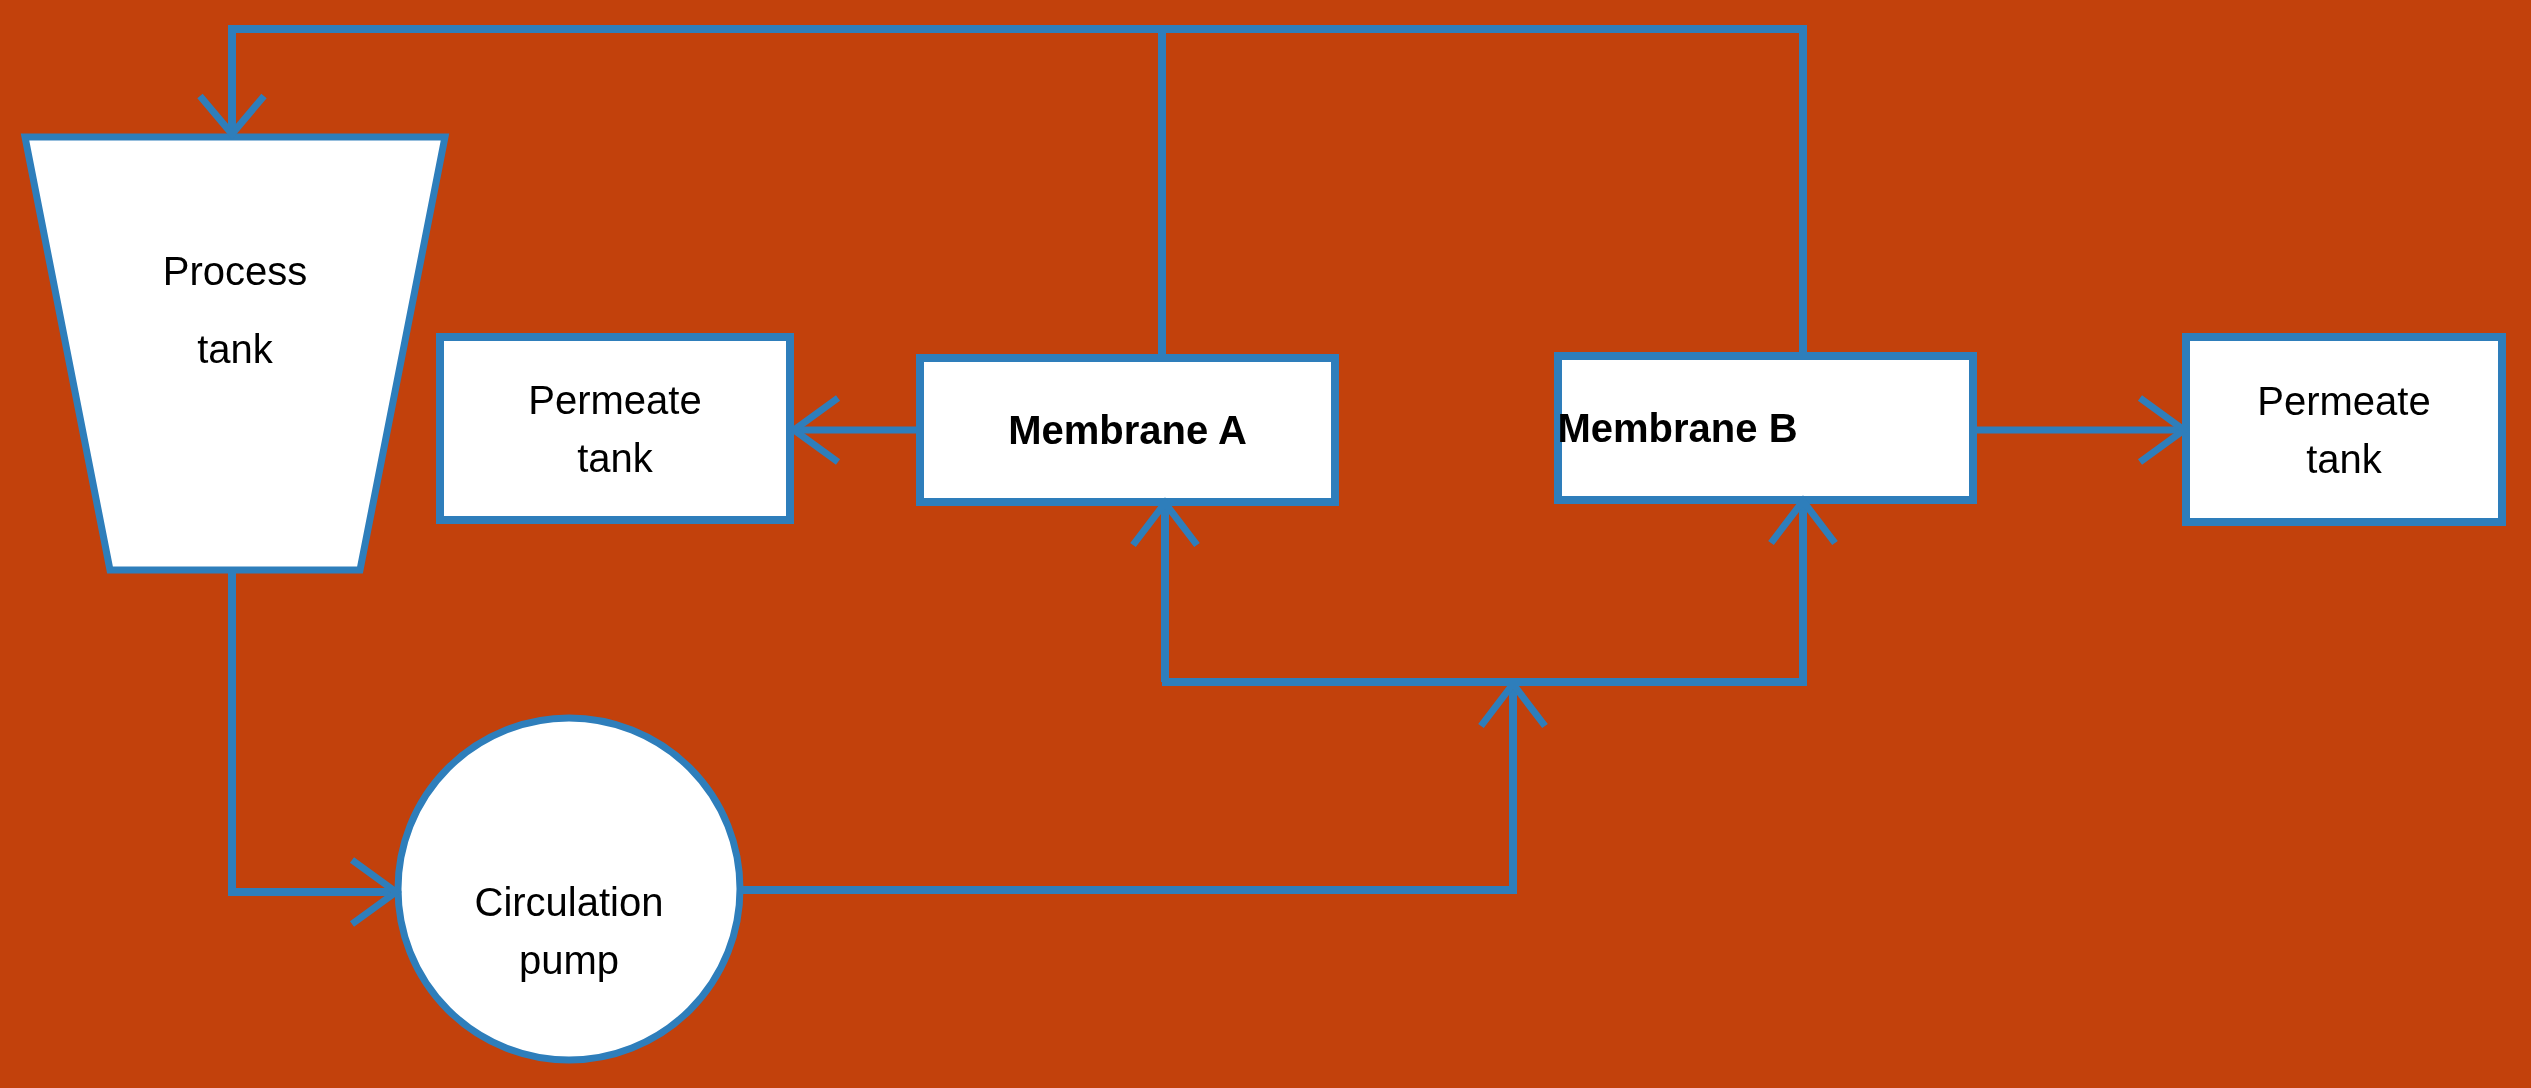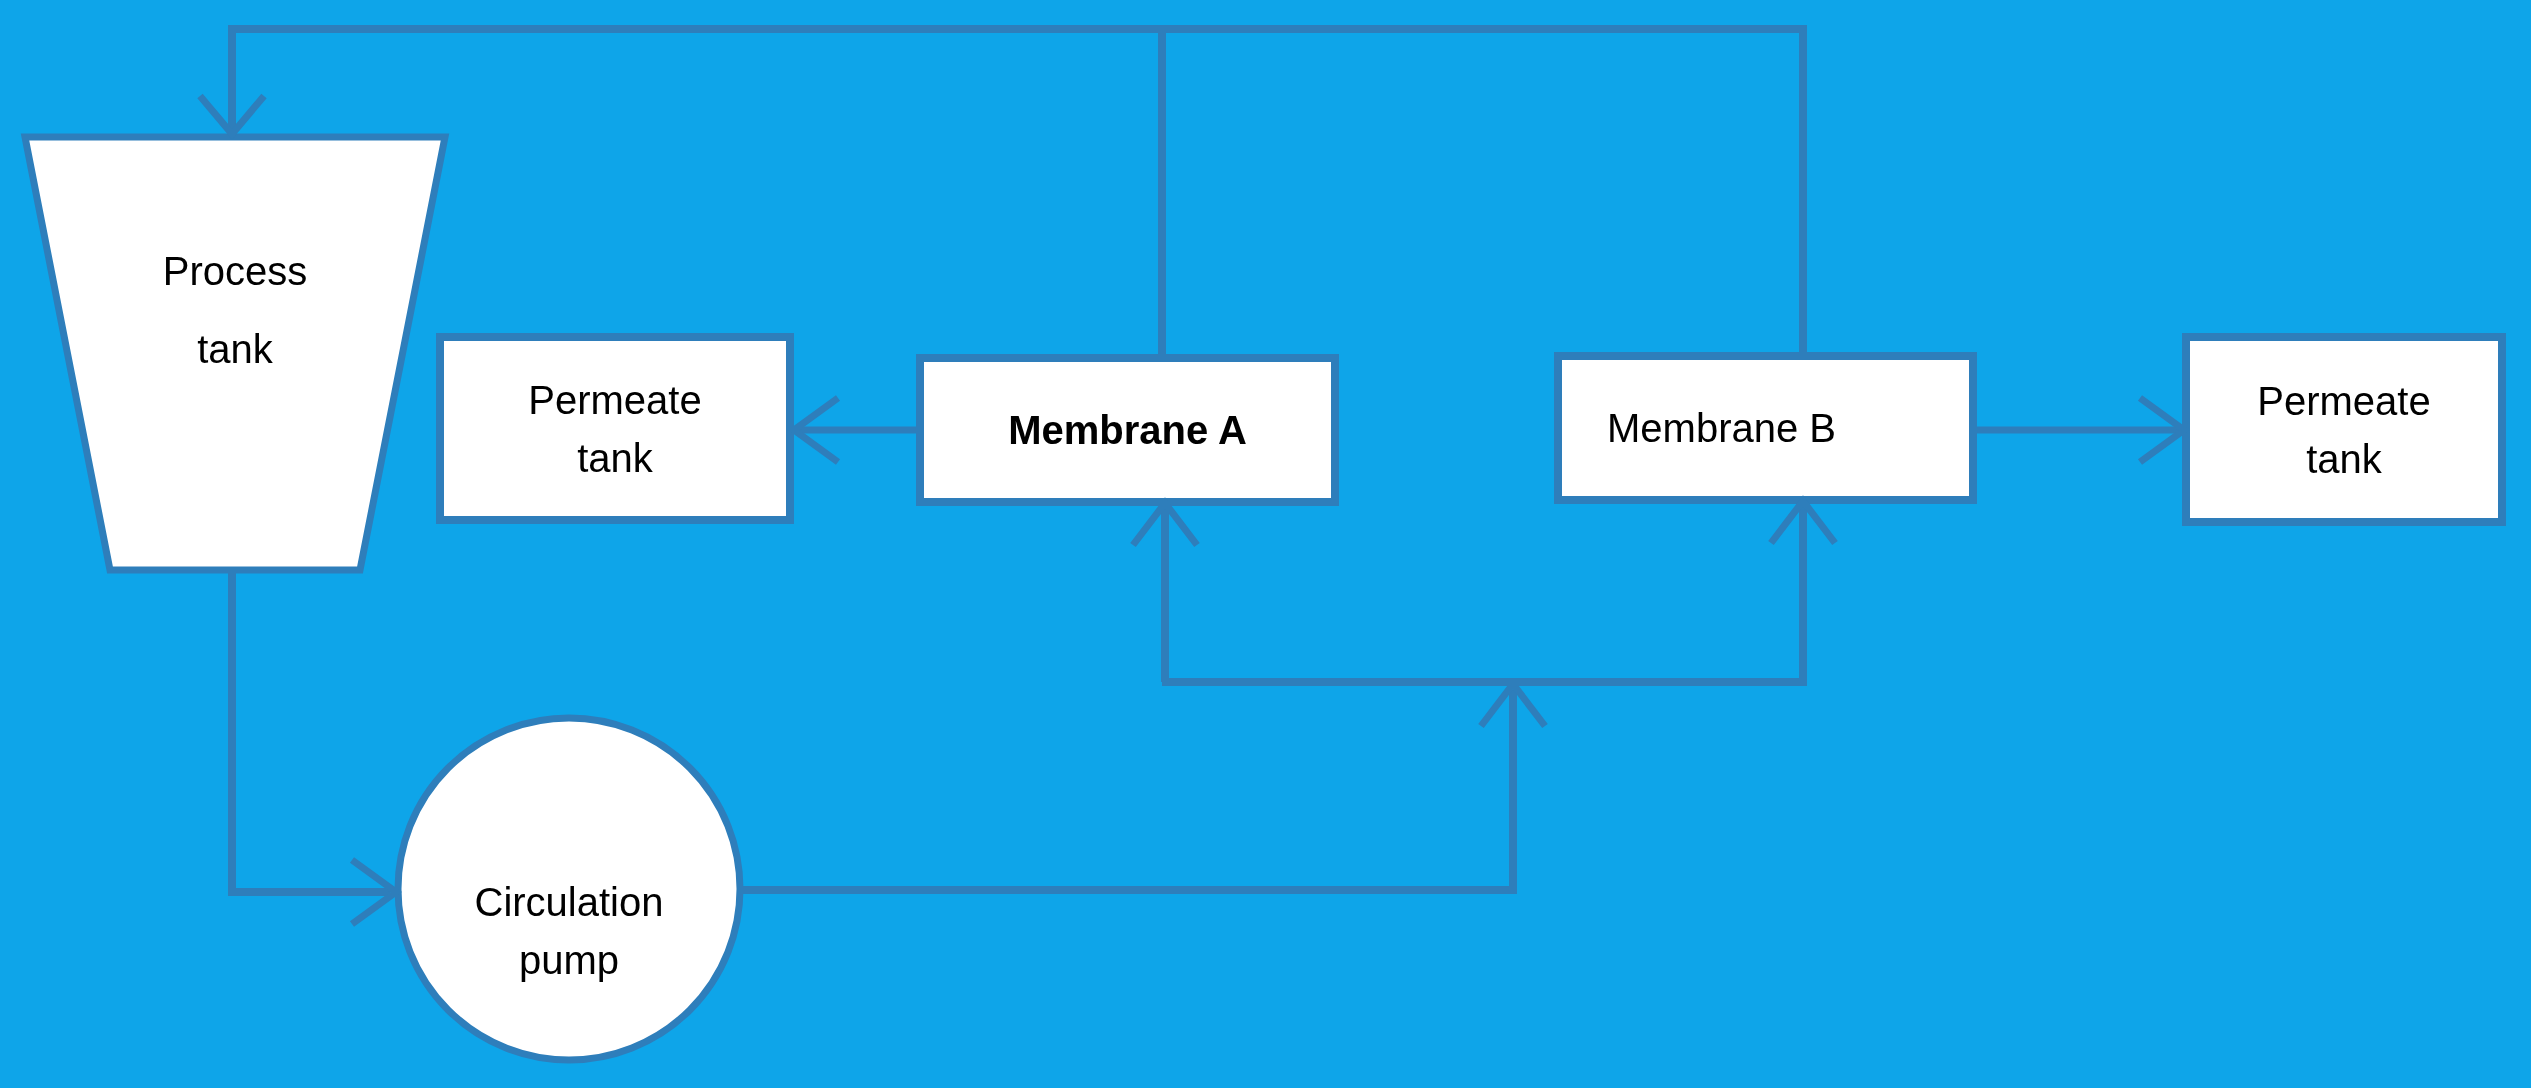--- a/index.html
+++ b/index.html
@@ -8,21 +8,21 @@
     padding: 0;
     background: #ffffff;
   }
   body {
     font-family: "Liberation Sans", sans-serif;
   }
   #diagram-root {
     position: relative;
     width: 2531px;
     height: 1088px;
-    background: #0ea5e9;
+    background: #c2410c;
     overflow: hidden;
   }
   #flow-svg {
     position: absolute;
     left: 0;
     top: 0;
     width: 2531px;
     height: 1088px;
   }
   .node-shape {
@@ -120,21 +120,21 @@
 
   <div class="node-label tight" style="left:440px; top:337px; width:350px; height:183px;">
     <span class="lbl-line">Permeate</span>
     <span class="lbl-line">tank</span>
   </div>
 
   <div class="node-label" style="left:920px; top:358px; width:415px; height:144px;font-weight:bold;">
     <span class="lbl-line">Membrane A</span>
   </div>
 
-  <div class="node-label" style="left:1514px; top:356px; width:415px; height:144px;">
+  <div class="node-label" style="left:1470px; top:356px; width:415px; height:144px;font-weight:bold;">
     <span class="lbl-line">Membrane B</span>
   </div>
 
   <div class="node-label tight" style="left:2186px; top:337px; width:316px; height:185px;">
     <span class="lbl-line">Permeate</span>
     <span class="lbl-line">tank</span>
   </div>
 
   <div class="node-label tight" style="left:398px; top:800px; width:342px; height:180px;justify-content:flex-end;">
     <span class="lbl-line">Circulation</span>

